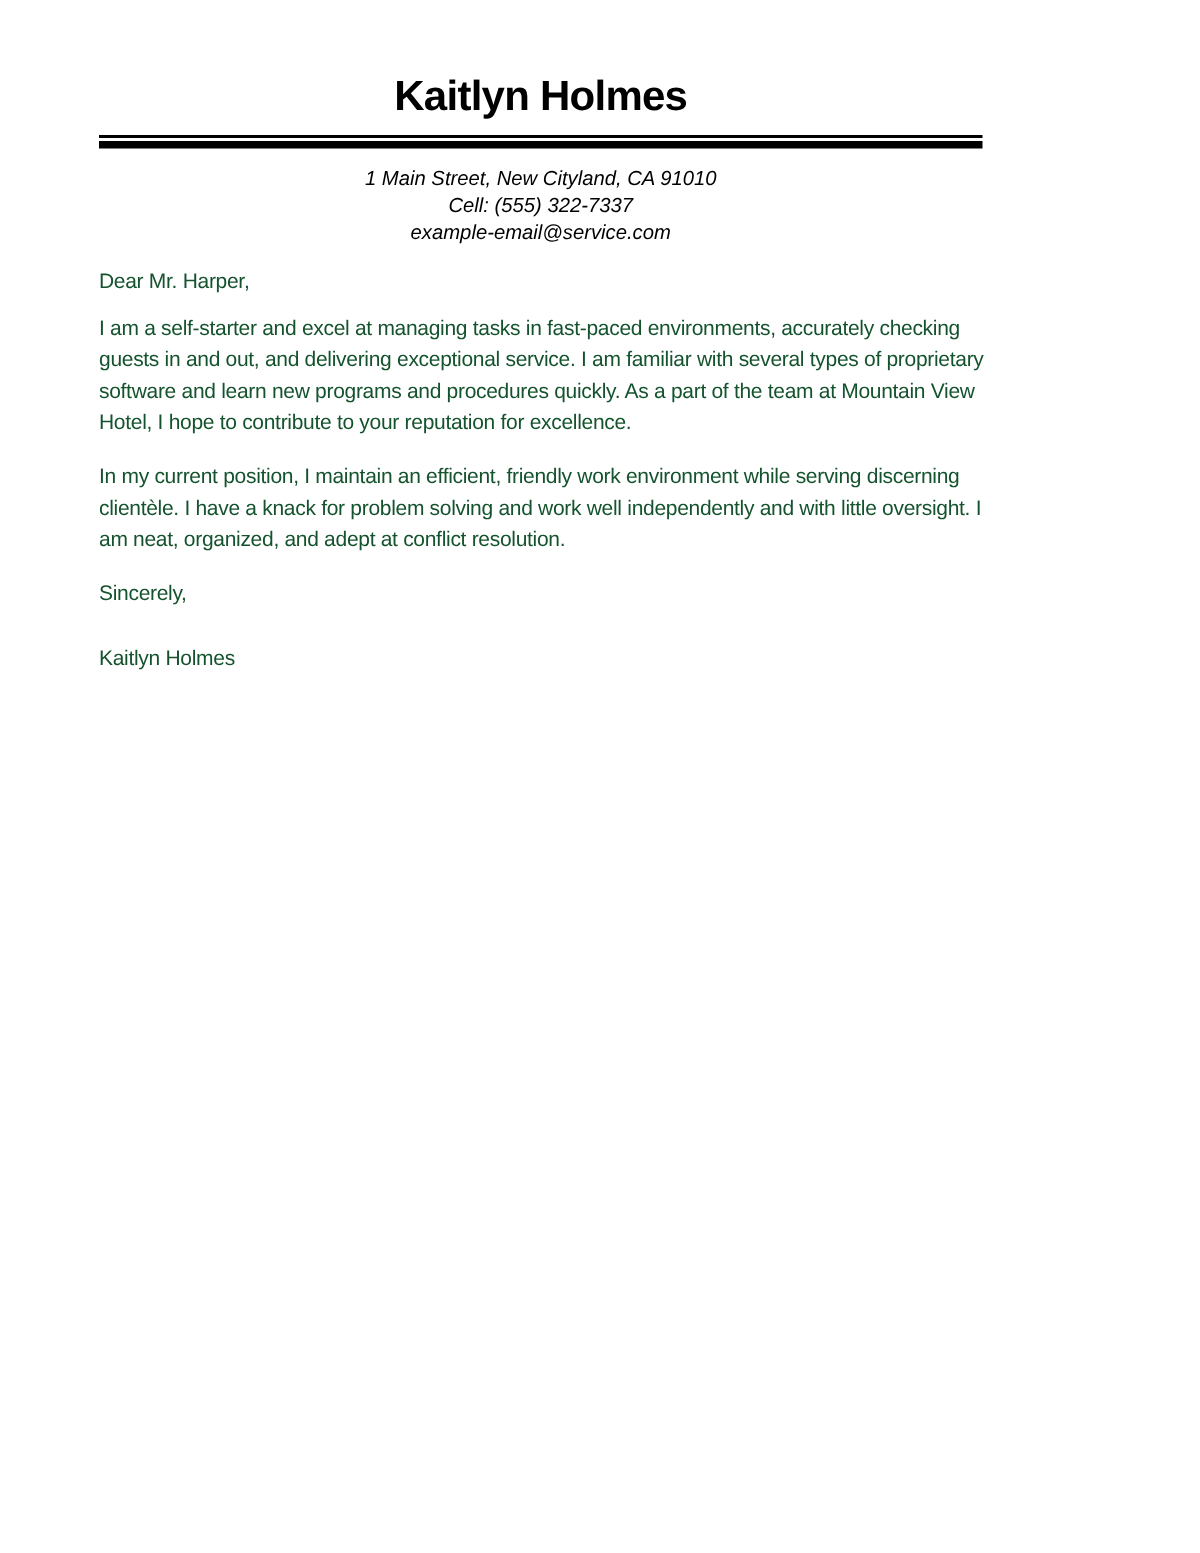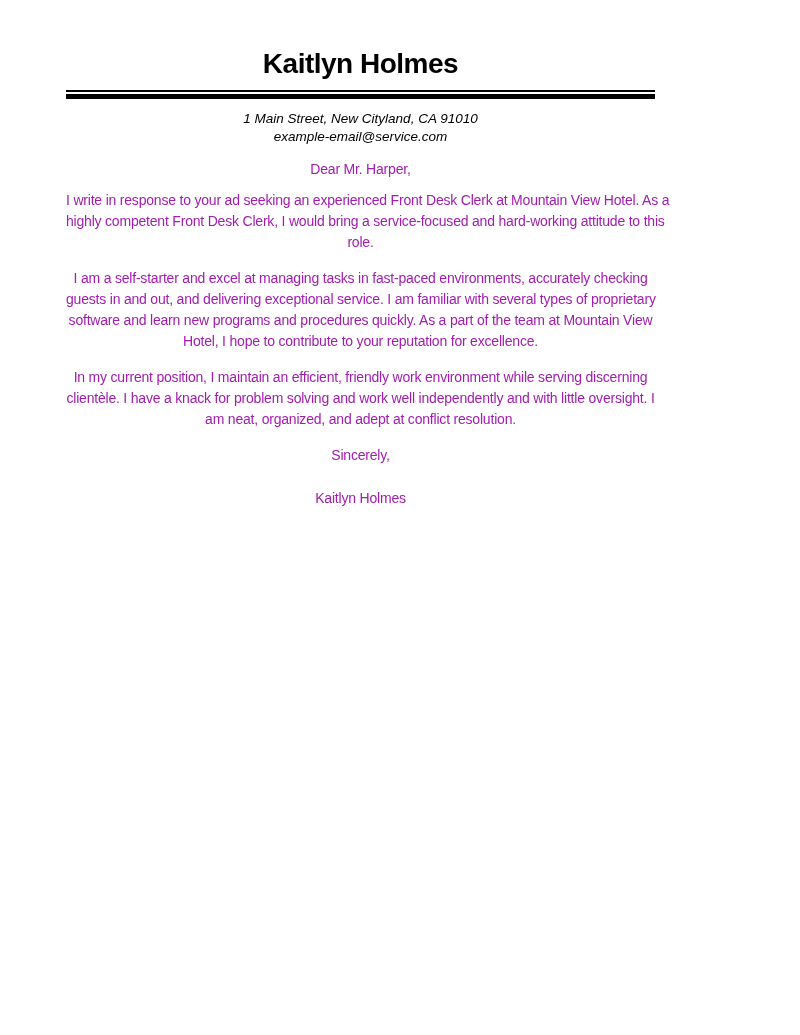--- a/index.html
+++ b/index.html
@@ -48,22 +48,21 @@
     font-size: 13.5px;
     line-height: 18px;
     color: #000000;
     font-style: italic;
   }
   .letter-body {
     margin-top: 13px;
     font-size: 14px;
     line-height: 21px;
     letter-spacing: -0.2px;
-    color: #a21caf;
-    text-align: center;
+    color: #14532d;
   }
   .letter-body p {
     white-space: pre;
     margin: 0;
   }
   p.salutation   { margin: 0 0 10px 0; }
   p.para         { margin: 0 0 15px 0; }
   p.para-last    { margin: 0 0 8px 0; }
   p.closing      { margin: 0 0 22px 0; }
   p.signature    { margin: 0; }
@@ -76,29 +75,27 @@
   <h1 class="name-heading">Kaitlyn Holmes</h1>
 
   <div class="header-rule">
     <div class="thin"></div>
     <div class="gap"></div>
     <div class="thick"></div>
   </div>
 
   <div class="contact-block">
     <div>1 Main Street, New Cityland, CA 91010</div>
+    <div>Cell: (555) 322-7337</div>
     <div>example-email@service.com</div>
   </div>
 
   <div class="letter-body">
     <p class="salutation">Dear Mr. Harper,</p>
 
-    <p class="para">I write in response to your ad seeking an experienced Front Desk Clerk at Mountain View Hotel. As a
-highly competent Front Desk Clerk, I would bring a service-focused and hard-working attitude to this
-role.</p>
 
     <p class="para">I am a self-starter and excel at managing tasks in fast-paced environments, accurately checking
 guests in and out, and delivering exceptional service. I am familiar with several types of proprietary
 software and learn new programs and procedures quickly. As a part of the team at Mountain View
 Hotel, I hope to contribute to your reputation for excellence.</p>
 
     <p class="para">In my current position, I maintain an efficient, friendly work environment while serving discerning
 clientèle. I have a knack for problem solving and work well independently and with little oversight. I
 am neat, organized, and adept at conflict resolution.</p>
 

